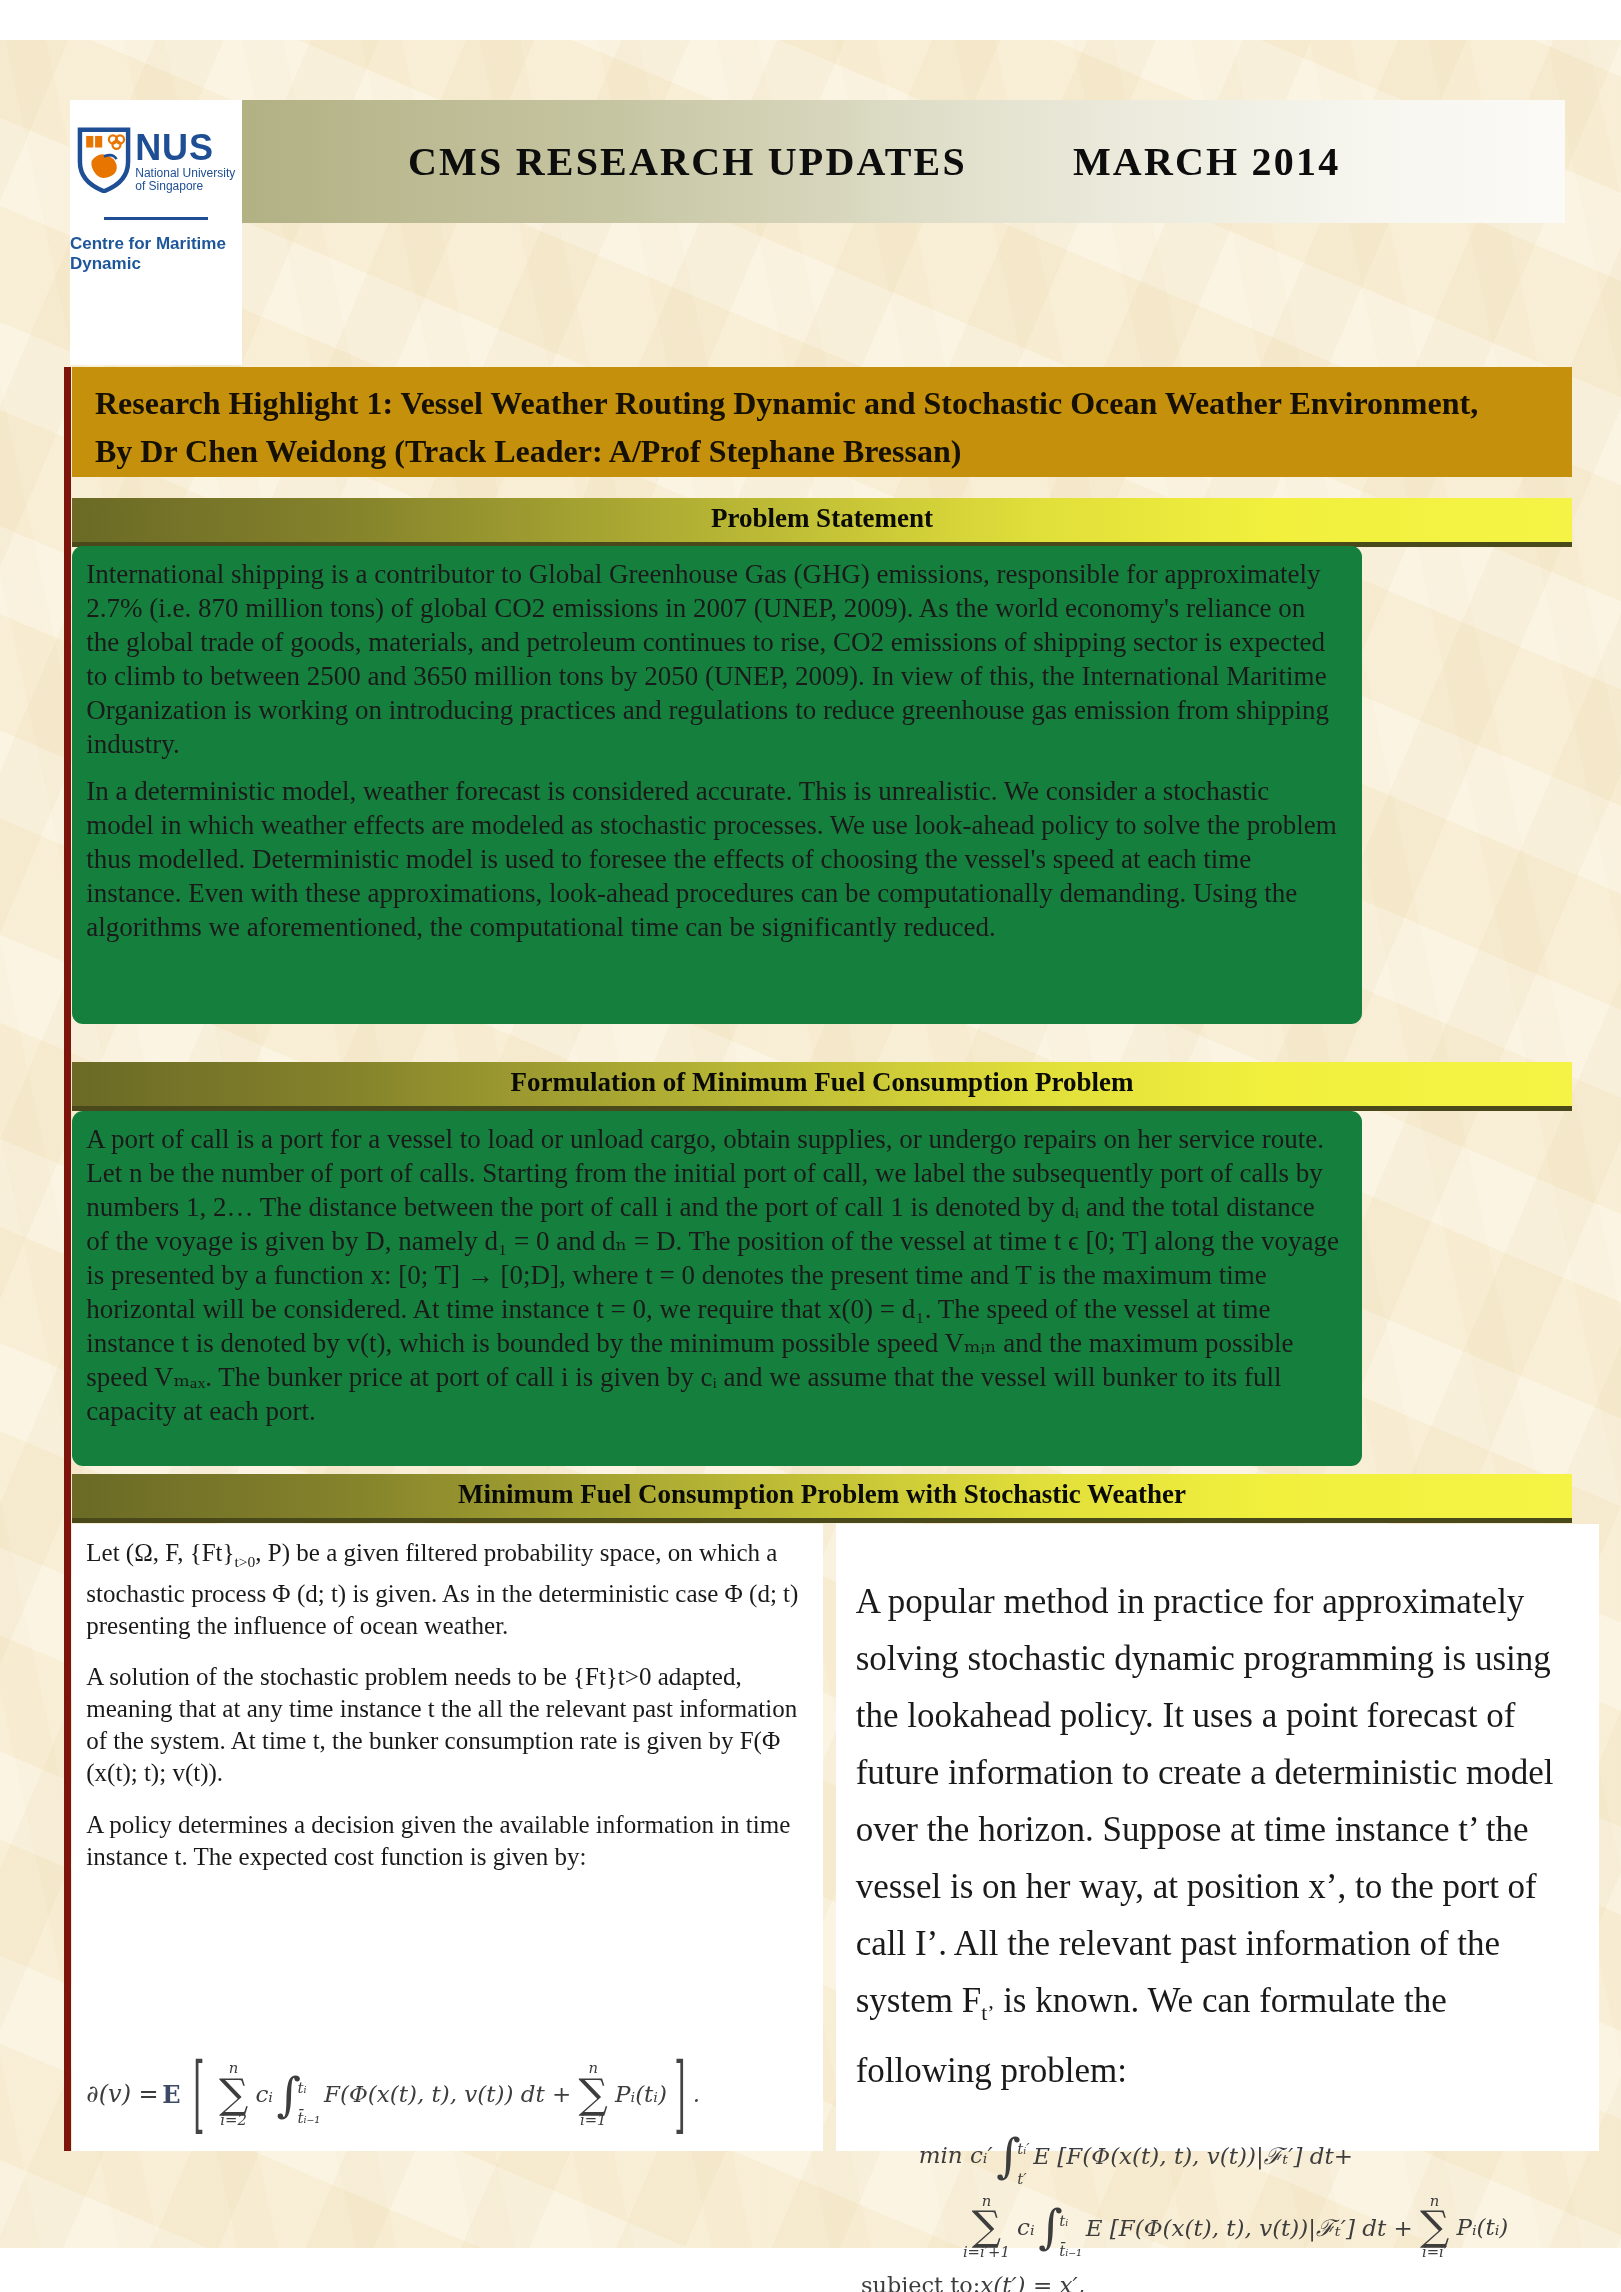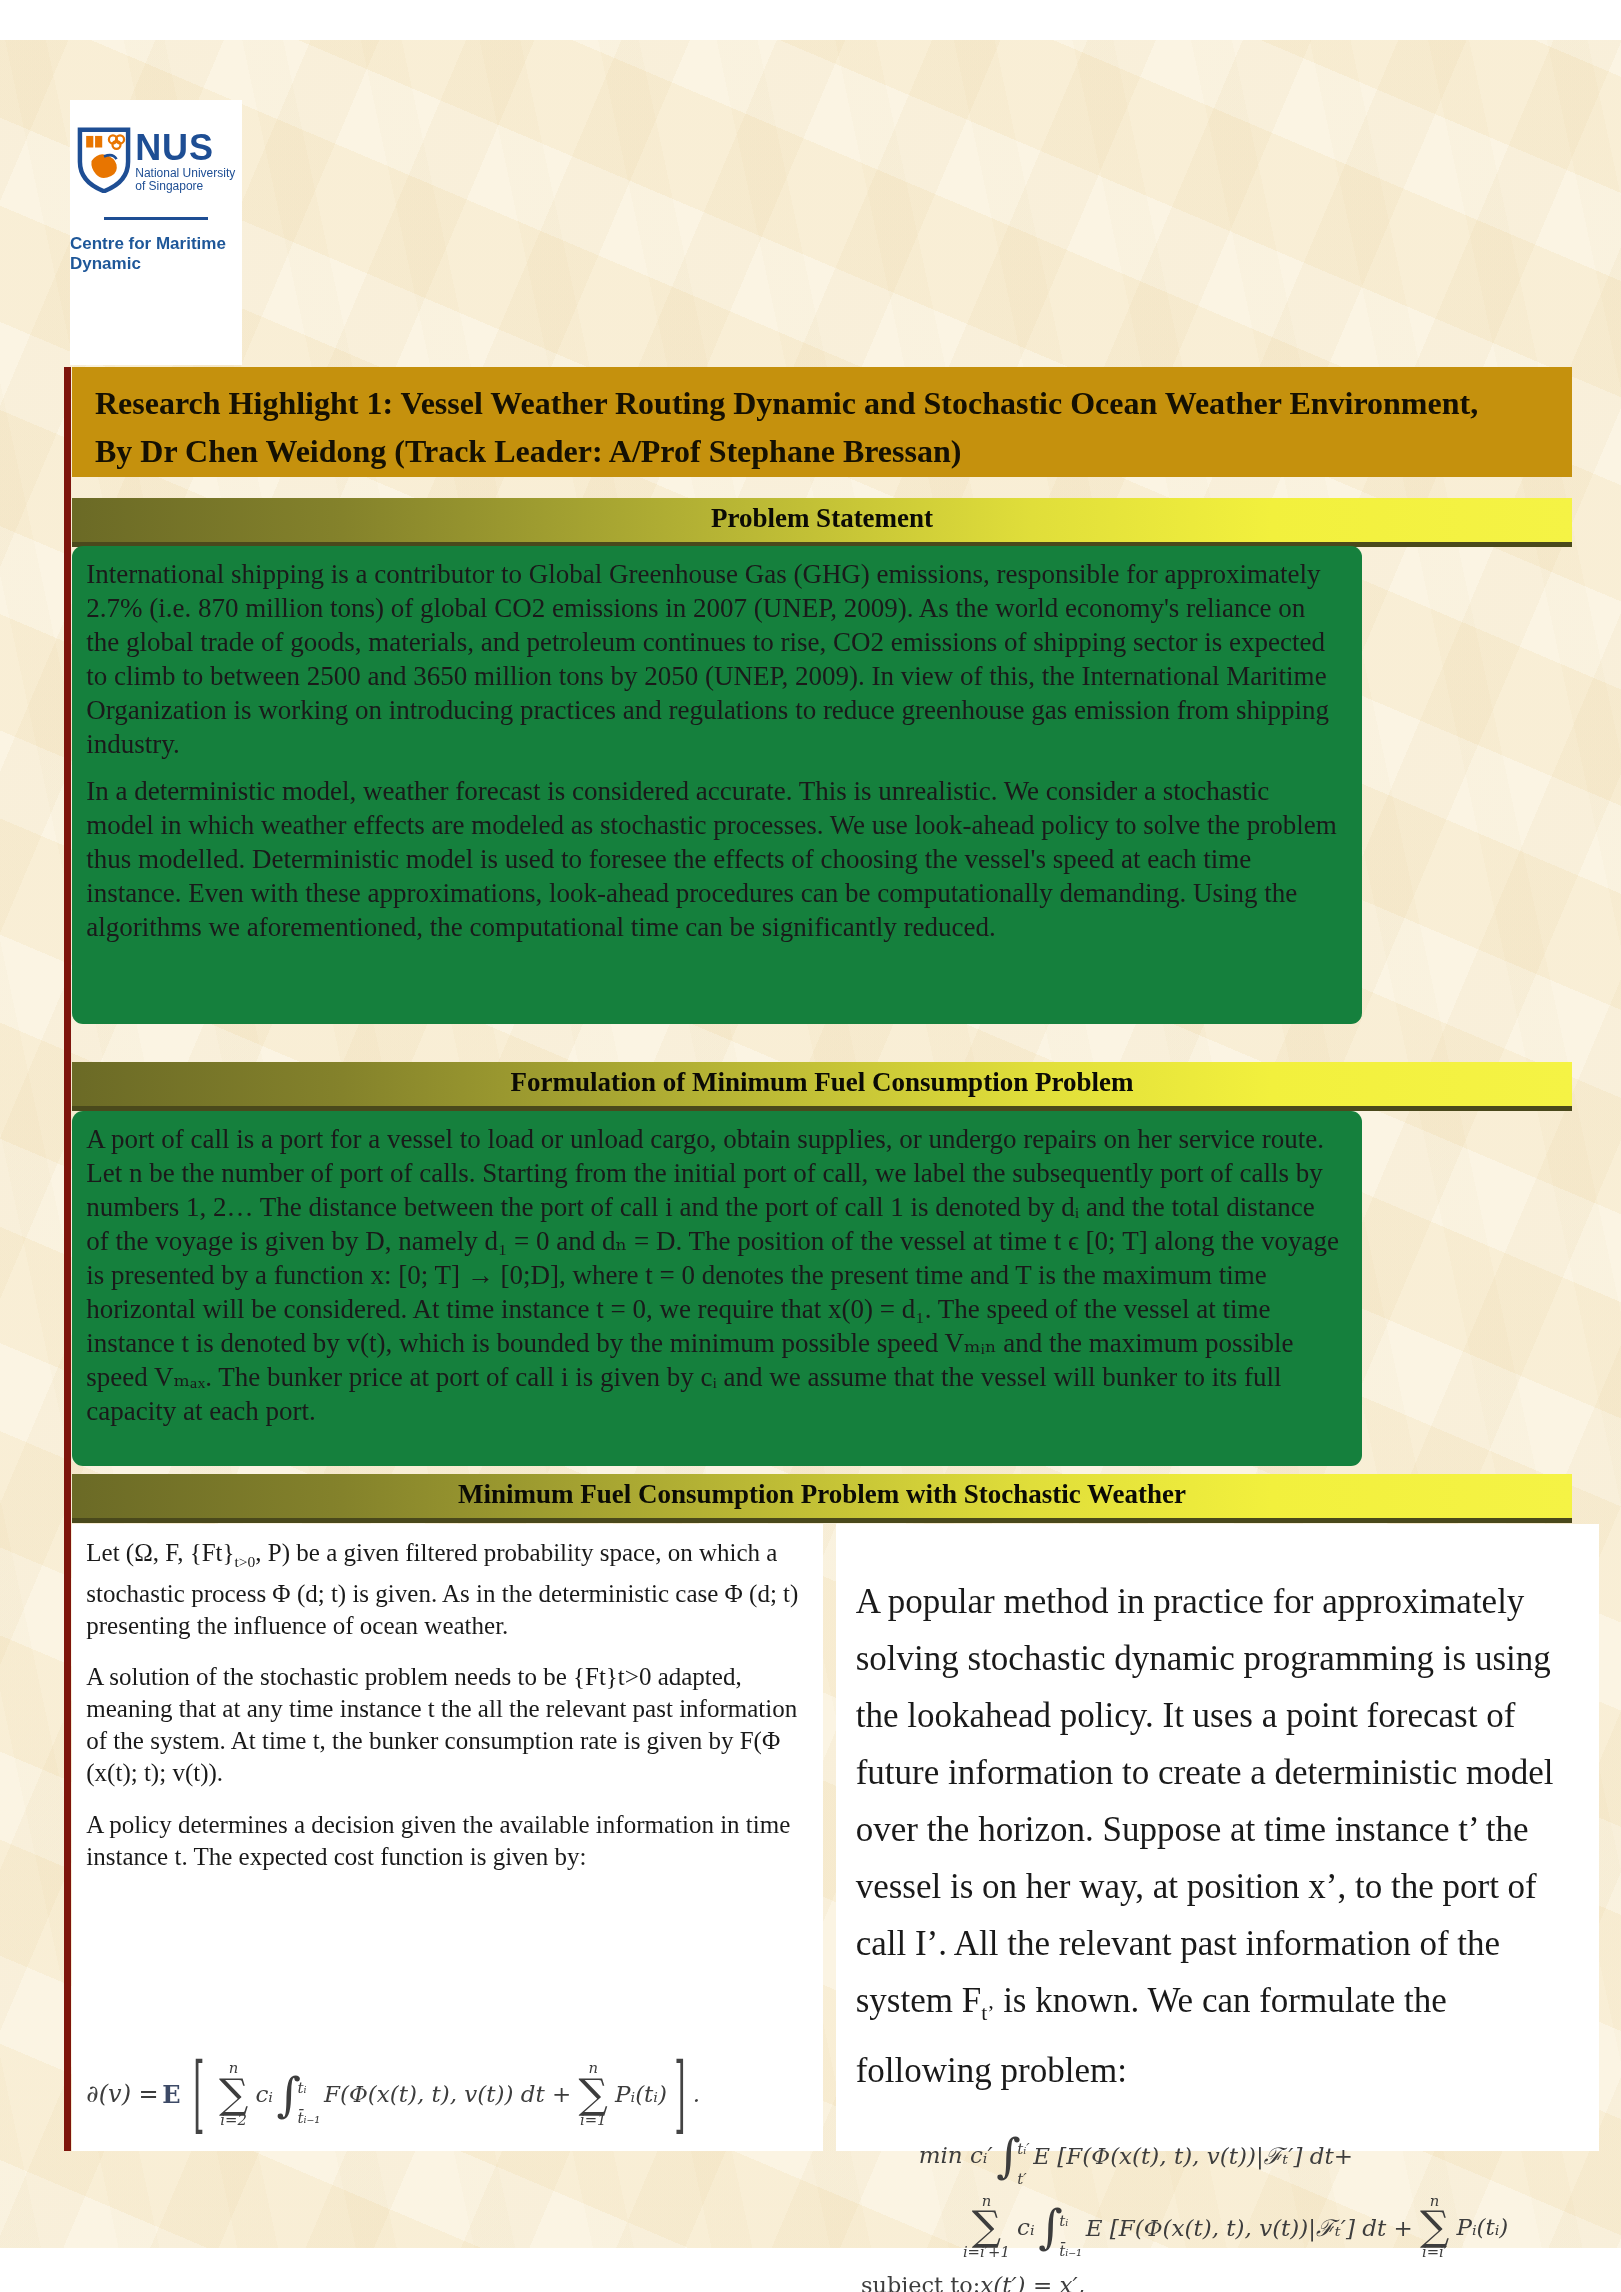--- a/index.html
+++ b/index.html
@@ -117,20 +117,24 @@
       <div class="logo-text">
         <span class="logo-nus">NUS</span>
         <span class="logo-sub">National University</span>
         <span class="logo-sub2">of Singapore</span>
       </div>
     </div>
     <div class="logo-rule"></div>
     <span class="centre-label">Centre for Maritime Dynamic</span>
   </div>
 
+  <div class="title-banner">
+    <span class="title-main">CMS RESEARCH UPDATES</span>
+    <span class="title-date">MARCH 2014</span>
+  </div>
 
   <div class="red-spine"></div>
 
   <div class="gold-banner">
     <span>Research Highlight 1: Vessel Weather Routing Dynamic and Stochastic Ocean Weather Environment,</span>
     <span>By Dr Chen Weidong (Track Leader: A/Prof Stephane Bressan)</span>
   </div>
 
   <div id="bar-problem" class="section-bar">Problem Statement</div>
   <div id="box-problem" class="content-box">

